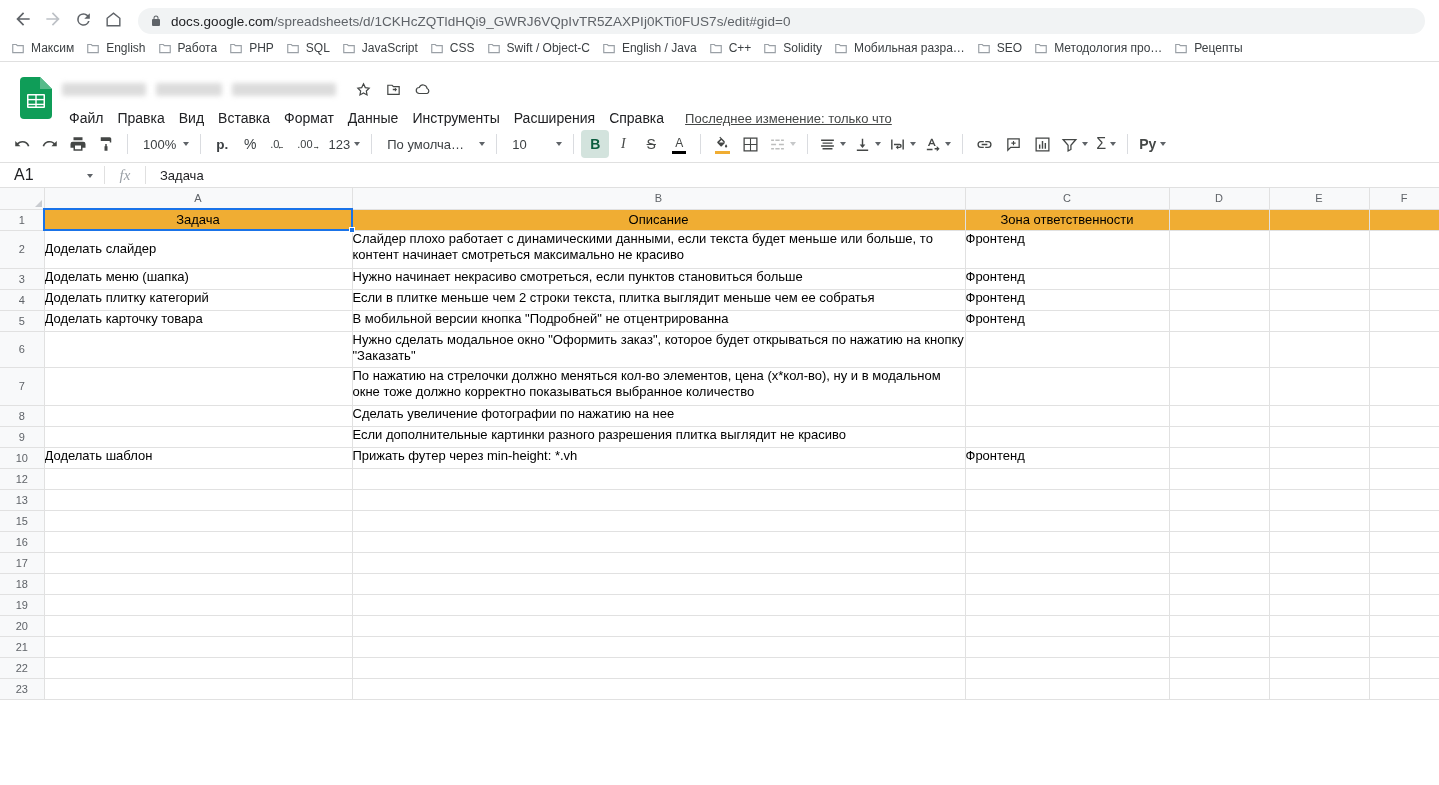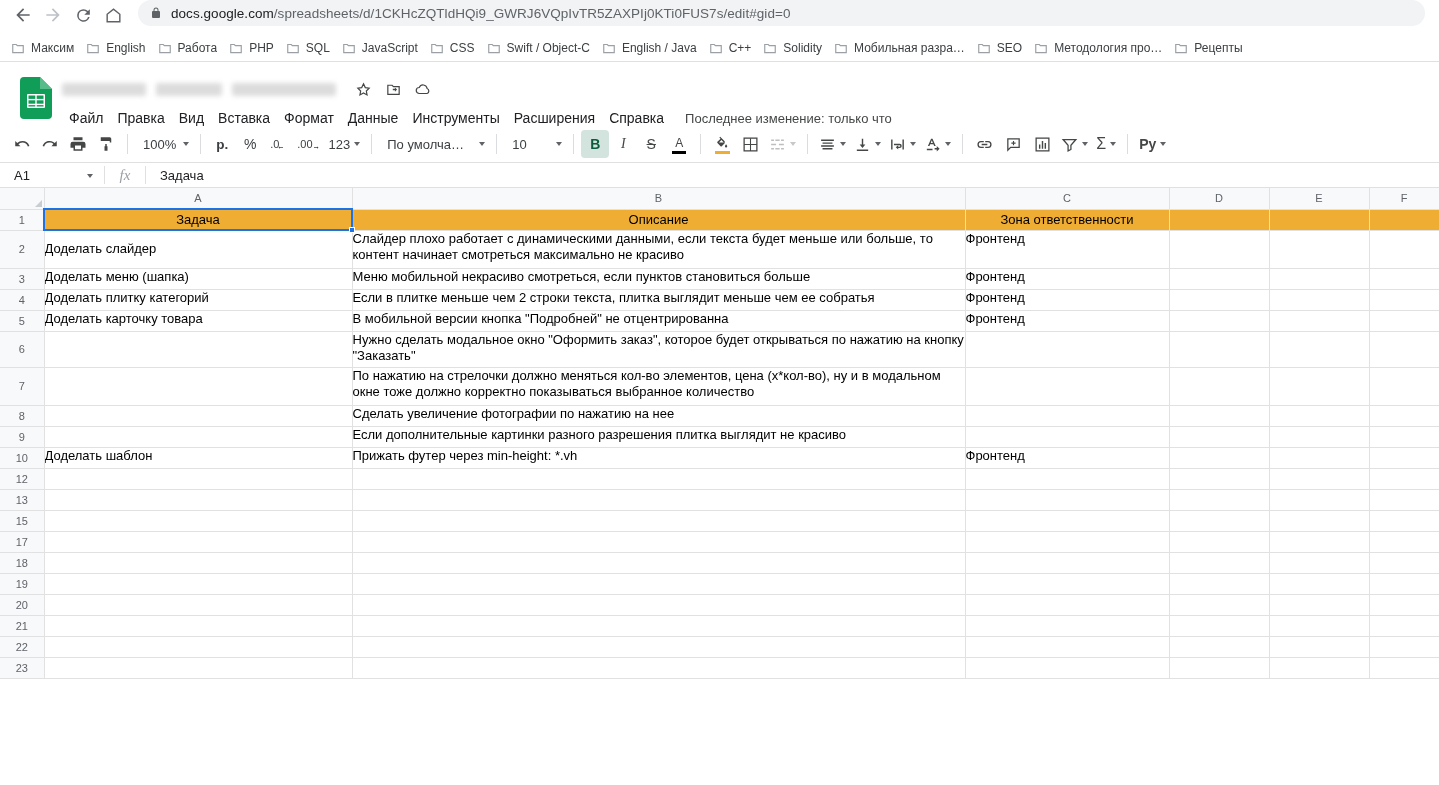--- a/index.html
+++ b/index.html
@@ -13,21 +13,21 @@
   }
 
   
   #browser-chrome {
     width: 1439px;
     background: #fff;
   }
   #nav-bar {
     height: 34px;
     display: flex;
-    align-items: flex-start;
+    align-items: flex-end;
     padding: 0 8px;
     gap: 0px;
     background: #ffffff;
   }
   .nav-btn {
     width: 30px; height: 30px;
     display: flex; align-items: center; justify-content: center;
     border-radius: 50%;
     cursor: pointer;
     flex: 0 0 auto;
@@ -125,20 +125,21 @@
     font-size: 14px;
     color: #202124;
     padding: 3px 7px;
     border-radius: 4px;
     cursor: pointer;
     white-space: nowrap;
   }
   #last-edit {
     font-size: 13px;
     color: #444746;
+    text-decoration: underline;
     margin-left: 14px;
     cursor: pointer;
     white-space: nowrap;
   }
 
   
   #toolbar {
     height: 36px;
     display: flex;
     align-items: center;
@@ -194,21 +195,21 @@
     border-top: 1px solid #e0e0e0;
     border-bottom: 1px solid #e0e0e0;
     background: #fff;
   }
   #namebox {
     width: 104px;
     height: 100%;
     display: flex;
     align-items: center;
     padding-left: 14px;
-    font-size: 13px;
+    font-size: 16px;
     color: #202124;
     cursor: text;
     position: relative;
     flex: 0 0 auto;
   }
   #namebox .caret { position: absolute; right: 11px; top: 11px; margin: 0; }
   .fb-sep { width:1px; height:18px; background:#e0e0e0; flex:0 0 auto; }
   #fx-icon {
     width: 40px; display: flex; align-items: center; justify-content: center;
     font-family: "Liberation Serif", serif;
@@ -753,21 +754,21 @@
           <td class="cell mid">Доделать слайдер</td>
           <td class="cell">Слайдер плохо работает с динамическими данными, если текста будет меньше или больше, то контент начинает смотреться максимально не красиво</td>
           <td class="cell">Фронтенд</td>
           <td class="cell"></td>
           <td class="cell"></td>
           <td class="cell"></td>
         </tr>
         <tr style="height: 21px;">
           <td class="rowhead">3</td>
           <td class="cell">Доделать меню (шапка)</td>
-          <td class="cell">Меню мобильной некрасиво смотреться, если пунктов становиться больше</td>
+          <td class="cell">Нужно начинает некрасиво смотреться, если пунктов становиться больше</td>
           <td class="cell">Фронтенд</td>
           <td class="cell"></td>
           <td class="cell"></td>
           <td class="cell"></td>
         </tr>
         <tr style="height: 21px;">
           <td class="rowhead">4</td>
           <td class="cell">Доделать плитку категорий</td>
           <td class="cell">Если в плитке меньше чем 2 строки текста, плитка выглядит меньше чем ее собратья</td>
           <td class="cell">Фронтенд</td>
@@ -842,20 +843,29 @@
           <td class="rowhead">13</td>
           <td class="cell"></td>
           <td class="cell"></td>
           <td class="cell"></td>
           <td class="cell"></td>
           <td class="cell"></td>
           <td class="cell"></td>
         </tr>
         <tr style="height: 21px;">
           <td class="rowhead">15</td>
+          <td class="cell"></td>
+          <td class="cell"></td>
+          <td class="cell"></td>
+          <td class="cell"></td>
+          <td class="cell"></td>
+          <td class="cell"></td>
+        </tr>
+        <tr style="height: 21px;">
+          <td class="rowhead">16</td>
           <td class="cell"></td>
           <td class="cell"></td>
           <td class="cell"></td>
           <td class="cell"></td>
           <td class="cell"></td>
           <td class="cell"></td>
         </tr>
         <tr style="height: 21px;">
           <td class="rowhead">17</td>
           <td class="cell"></td>

